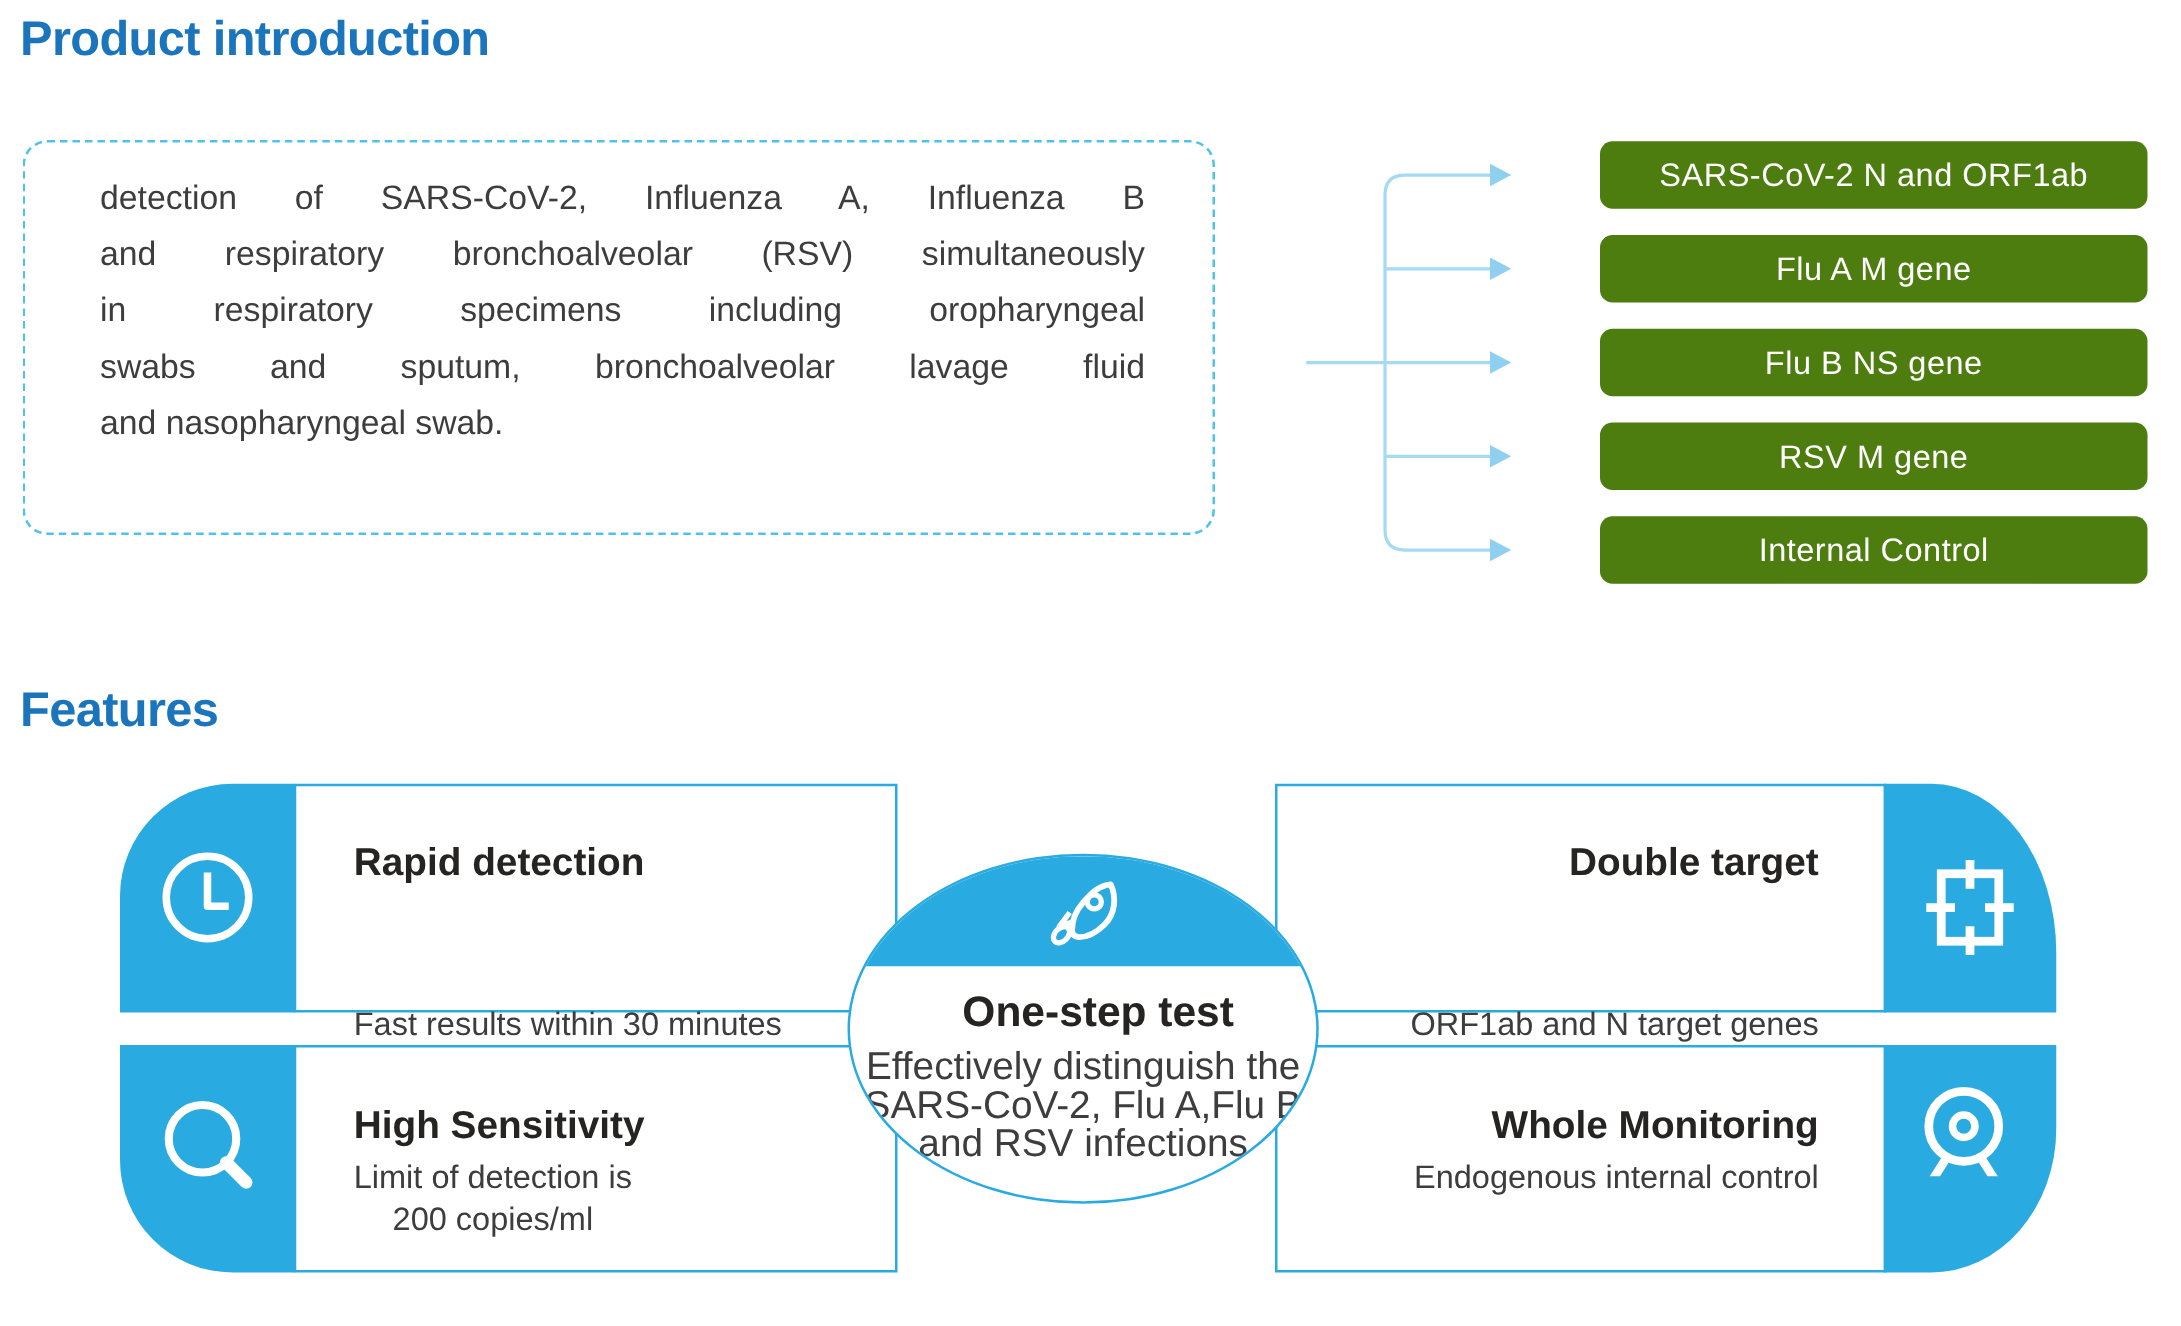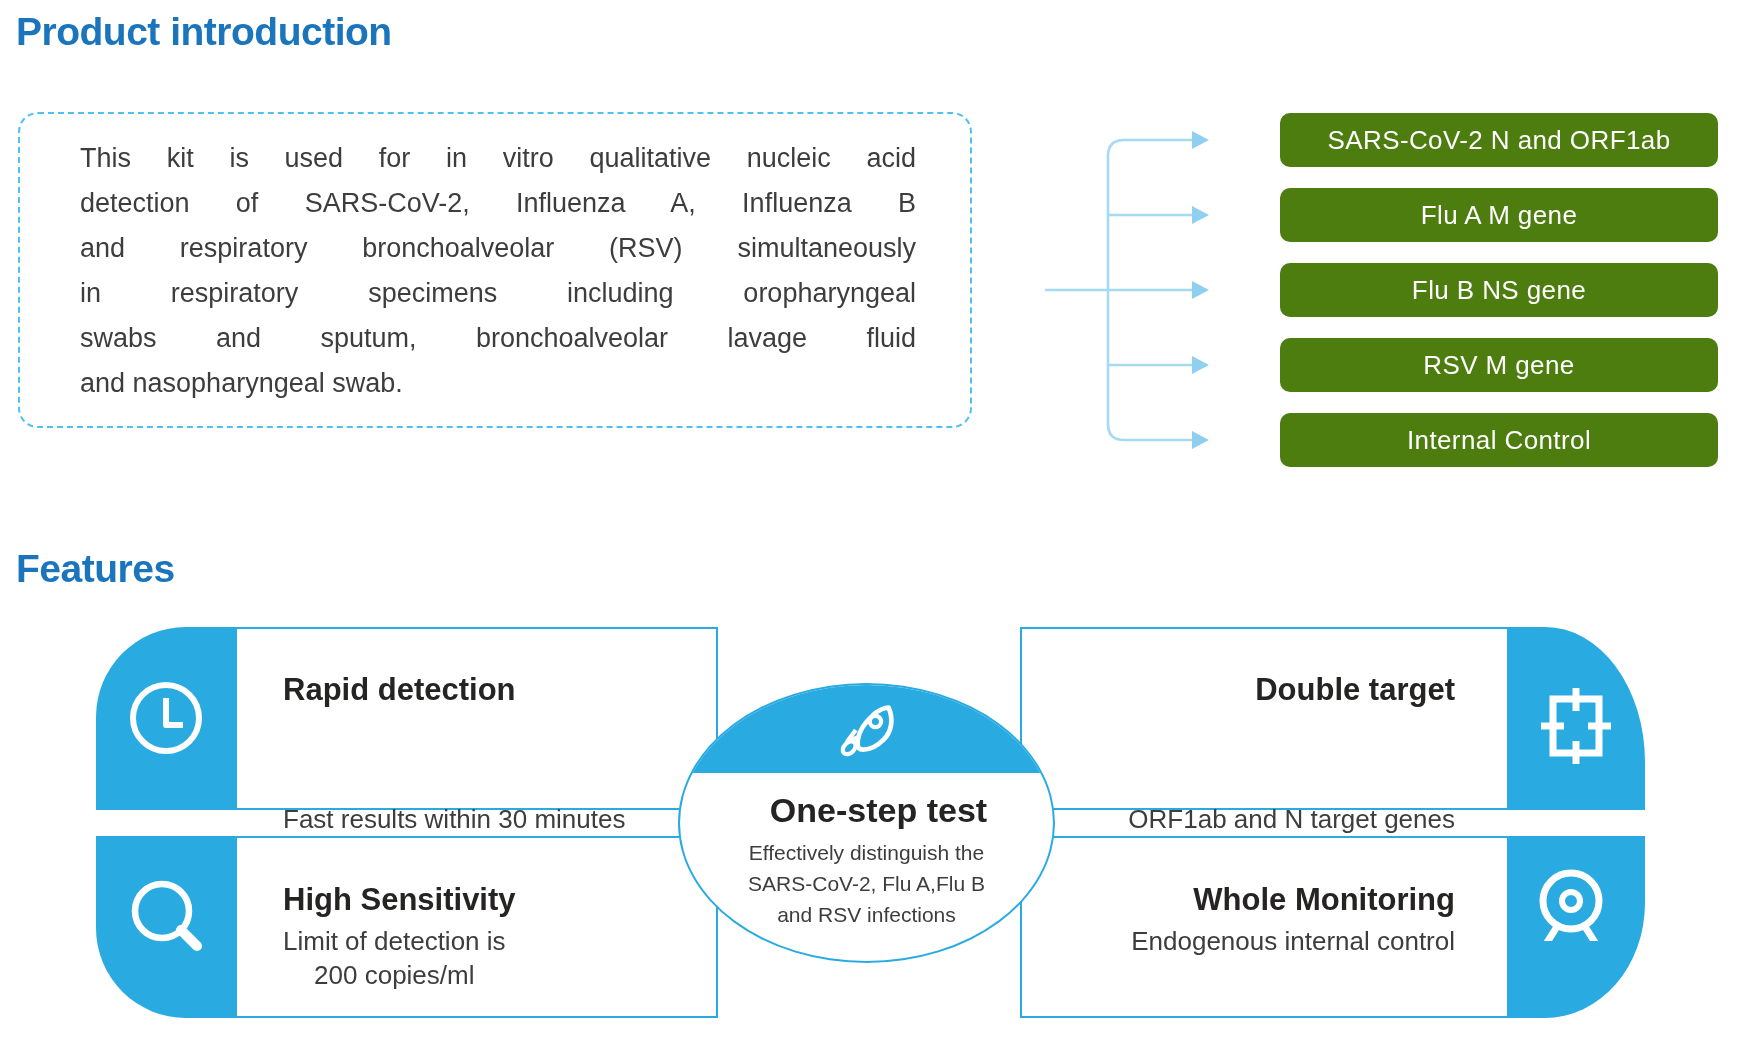--- a/index.html
+++ b/index.html
@@ -55,32 +55,31 @@
   .icon-webcam{left:1533px;top:865px;}
 
   
   .ellipse{position:absolute;left:678px;top:683px;width:377px;height:280px;box-sizing:border-box;
            background:#ffffff;border:2px solid #29abe2;border-radius:50%;overflow:hidden;z-index:5;}
   .ellipse .cap{position:absolute;left:0;top:0;width:100%;height:88px;background:#29abe2;}
   .ellipse .rocket{position:absolute;left:50%;top:15px;transform:translateX(-50%);width:60px;height:60px;}
   .ellipse .e-title{position:absolute;left:0;top:106px;width:100%;text-align:center;
                     color:#262323;font-size:34px;font-weight:800;margin-left:12px;}
   .ellipse .e-desc{position:absolute;left:0;top:152px;width:100%;text-align:center;
-                   color:#3d3d3d;font-size:21px;line-height:31px;}
+                   color:#3d3d3d;font-size:31px;line-height:31px;}
 </style>
 </head>
 <body>
 
 <div class="page">
 
   <div class="h1 intro">Product introduction</div>
 
   <div class="dashed-box"></div>
   <div class="intro-text">
-    <div class="line">This kit is used for in vitro qualitative nucleic acid</div>
     <div class="line">detection of SARS-CoV-2, Influenza A, Influenza B</div>
     <div class="line">and respiratory bronchoalveolar (RSV) simultaneously</div>
     <div class="line">in respiratory specimens including oropharyngeal</div>
     <div class="line">swabs and sputum, bronchoalveolar lavage fluid</div>
     <div class="line last">and nasopharyngeal swab.</div>
   </div>
 
   <svg class="connector" viewBox="0 0 200 340" fill="none">
     <path d="M 164 20 H 94 Q 78 20 78 36 V 304 Q 78 320 94 320 H 164" stroke="#a5daf3" stroke-width="2.6"></path>
     <path d="M 78 95 H 164" stroke="#a5daf3" stroke-width="2.6"></path>

